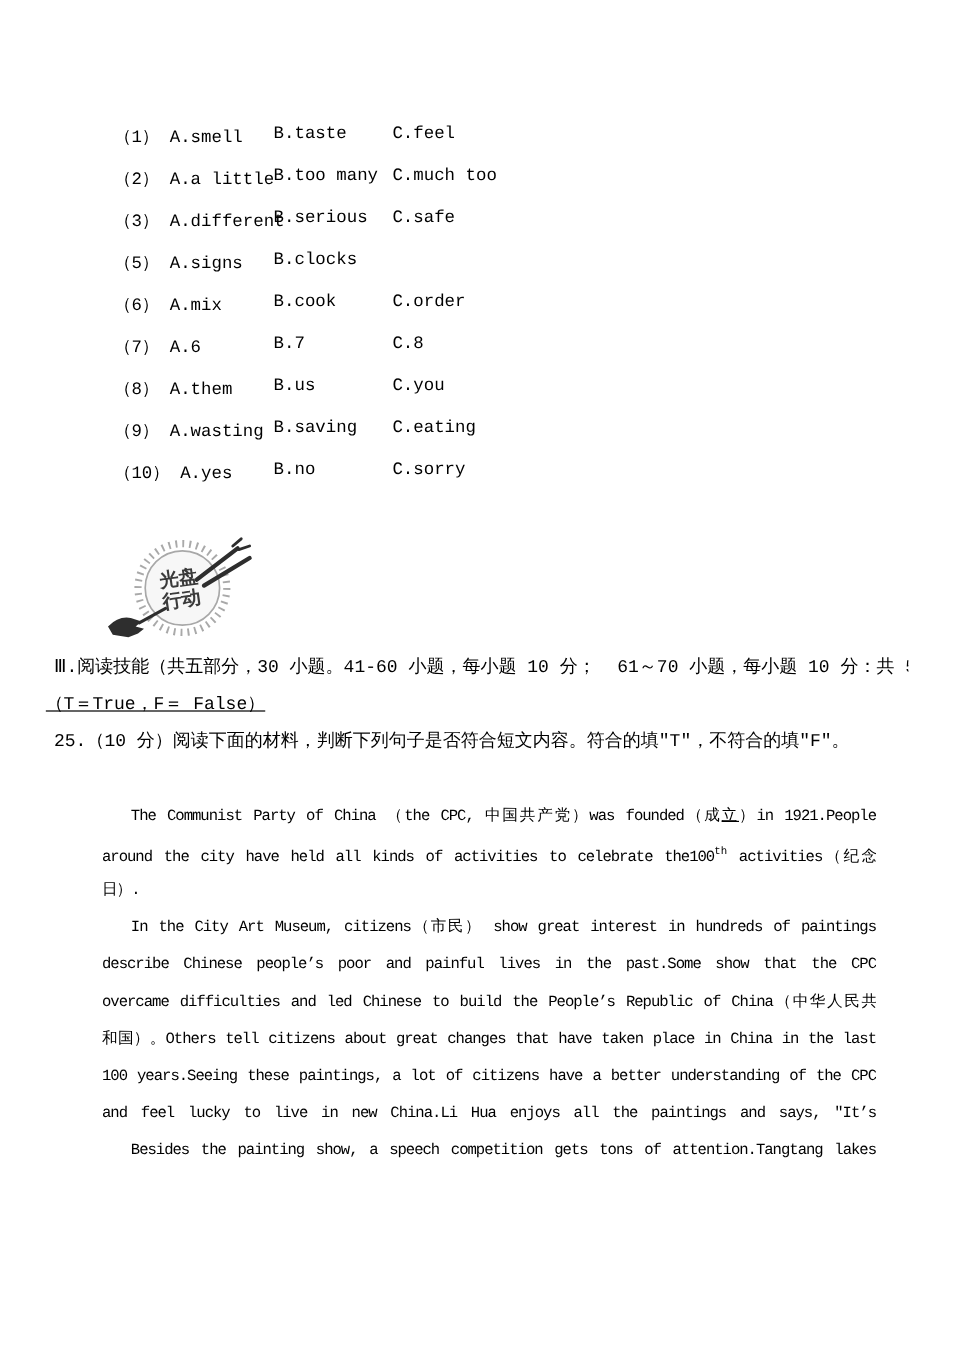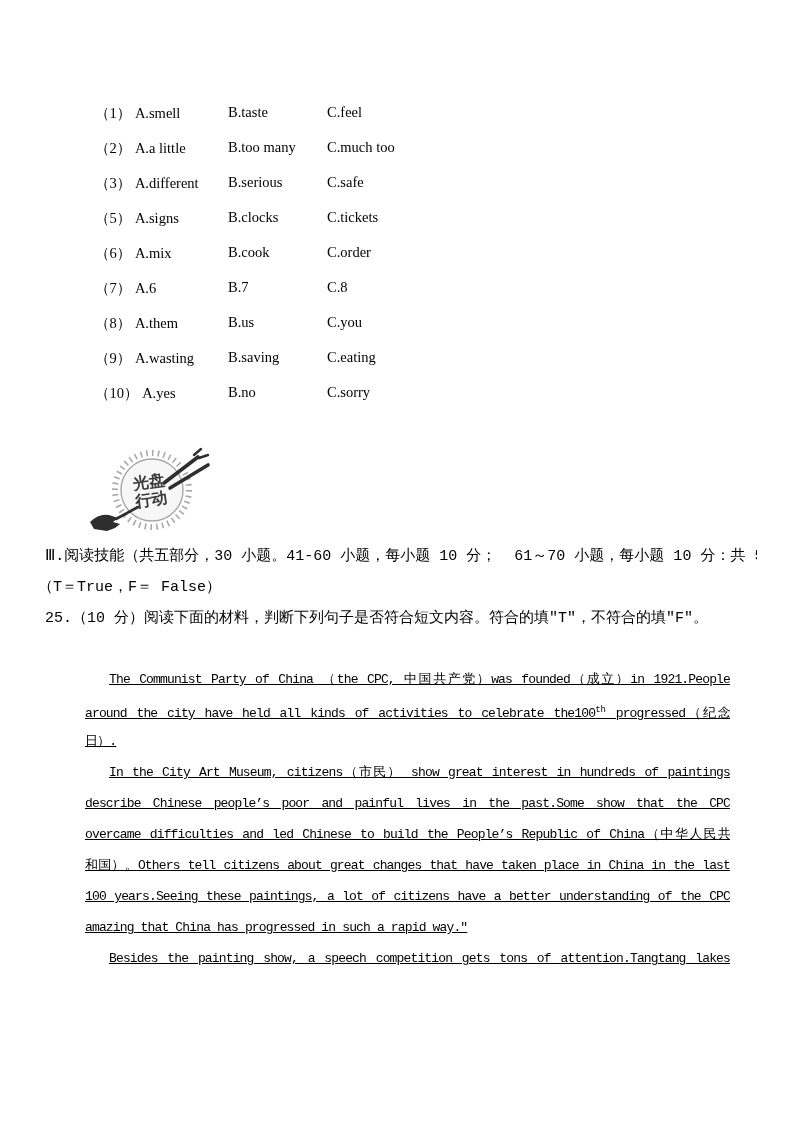--- a/index.html
+++ b/index.html
@@ -14,54 +14,54 @@
   
   #choices{position:absolute;left:95px;top:104px;width:620px;}
   .choice-row{
     display:grid;
     grid-template-columns:133px 99px auto;
     height:35px;
     font-size:14.5px;
     align-items:start;
     white-space:pre;
   }
-  .choice-row .cell{display:block;font-family:Liberation Serif, serif;}
+  .choice-row .cell{display:block;}
 
   
   #stamp{position:absolute;left:82px;top:445px;width:155px;height:92px;}
 
   
   #section{
     position:absolute;left:45px;top:541px;width:712px;
     font-size:15px;line-height:31px;
   }
   #section .sline{height:31px;white-space:pre;overflow:hidden;}
-  #section .tf-note{margin-left:-7px;}
+  #section .tf-note{margin-left:-7px;text-decoration:underline;}
 
   
   #passage{
     position:absolute;left:85px;top:664px;width:645px;
     font-size:13px;line-height:31px;letter-spacing:-0.85px;
   }
-  .pline{height:31px;overflow:hidden;text-decoration:underline;}
+  .pline{height:31px;overflow:hidden;}
   .pline.justify{text-align:justify;text-align-last:justify;}
   .pline.indent{padding-left:24px;}
   .pline sup{font-size:9px;letter-spacing:0;}
   .pline .u{text-decoration:underline;}
 </style>
 </head>
 <body>
 
 <div class="page">
 
   <div id="choices">
       <div class="choice-row"><span class="cell">（1） A.smell</span><span class="cell">B.taste</span><span class="cell">C.feel</span></div>
       <div class="choice-row"><span class="cell">（2） A.a little</span><span class="cell">B.too many</span><span class="cell">C.much too</span></div>
       <div class="choice-row"><span class="cell">（3） A.different</span><span class="cell">B.serious</span><span class="cell">C.safe</span></div>
-      <div class="choice-row"><span class="cell">（5） A.signs</span><span class="cell">B.clocks</span><span class="cell">C.tickets</span></div>
+      <div class="choice-row"><span class="cell">（5） A.signs</span><span class="cell">B.clocks</span></div>
       <div class="choice-row"><span class="cell">（6） A.mix</span><span class="cell">B.cook</span><span class="cell">C.order</span></div>
       <div class="choice-row"><span class="cell">（7） A.6</span><span class="cell">B.7</span><span class="cell">C.8</span></div>
       <div class="choice-row"><span class="cell">（8） A.them</span><span class="cell">B.us</span><span class="cell">C.you</span></div>
       <div class="choice-row"><span class="cell">（9） A.wasting</span><span class="cell">B.saving</span><span class="cell">C.eating</span></div>
       <div class="choice-row"><span class="cell">（10） A.yes</span><span class="cell">B.no</span><span class="cell">C.sorry</span></div>
     </div>
 
   <div id="stamp">
     <svg width="155" height="92" viewBox="0 0 155 92">
 
@@ -90,29 +90,29 @@
 
   <div id="section">
     <div class="sline">Ⅲ.阅读技能（共五部分，30 小题。41-60 小题，每小题 10 分；  61～70 小题，每小题 10 分：共 50 分）</div>
     <div class="sline tf-note">（T＝True，F＝ False）</div>
     <div class="sline">25.（10 分）阅读下面的材料，判断下列句子是否符合短文内容。符合的填″T″，不符合的填″F″。</div>
   </div>
 
   <div id="passage">
       <div>
         <div class="pline justify indent"><span>The Communist Party of China （the CPC, 中国共产党）was founded（成</span><span class="u">立</span><span>）in 1921.People</span></div>
-        <div class="pline justify"><span>around the city have held all kinds of activities to celebrate the100</span><sup>th</sup><span> progressed（纪念</span></div>
+        <div class="pline justify"><span>around the city have held all kinds of activities to celebrate the100</span><sup>th</sup><span> activities（纪念</span></div>
         <div class="pline"><span>日）.</span></div>
       </div>
       <div>
         <div class="pline justify indent"><span>In the City Art Museum, citizens（市民） show great interest in hundreds of paintings</span></div>
         <div class="pline justify"><span>describe Chinese people’s poor and painful lives in the past.Some show that the CPC</span></div>
         <div class="pline justify"><span>overcame difficulties and led Chinese to build the People’s Republic of China（中华人民共</span></div>
         <div class="pline justify"><span>和国）。Others tell citizens about great changes that have taken place in China in the last</span></div>
         <div class="pline justify"><span>100 years.Seeing these paintings, a lot of citizens have a better understanding of the CPC</span></div>
-        <div class="pline"><span>amazing that China has progressed in such a rapid way.″</span></div>
+        <div class="pline justify"><span>and feel lucky to live in new China.Li Hua enjoys all the paintings and says, ″It’s</span></div>
       </div>
       <div>
         <div class="pline justify indent"><span>Besides the painting show, a speech competition gets tons of attention.Tangtang lakes</span></div>
       </div>
     </div>
 
 </div>
 
 </body></html>

